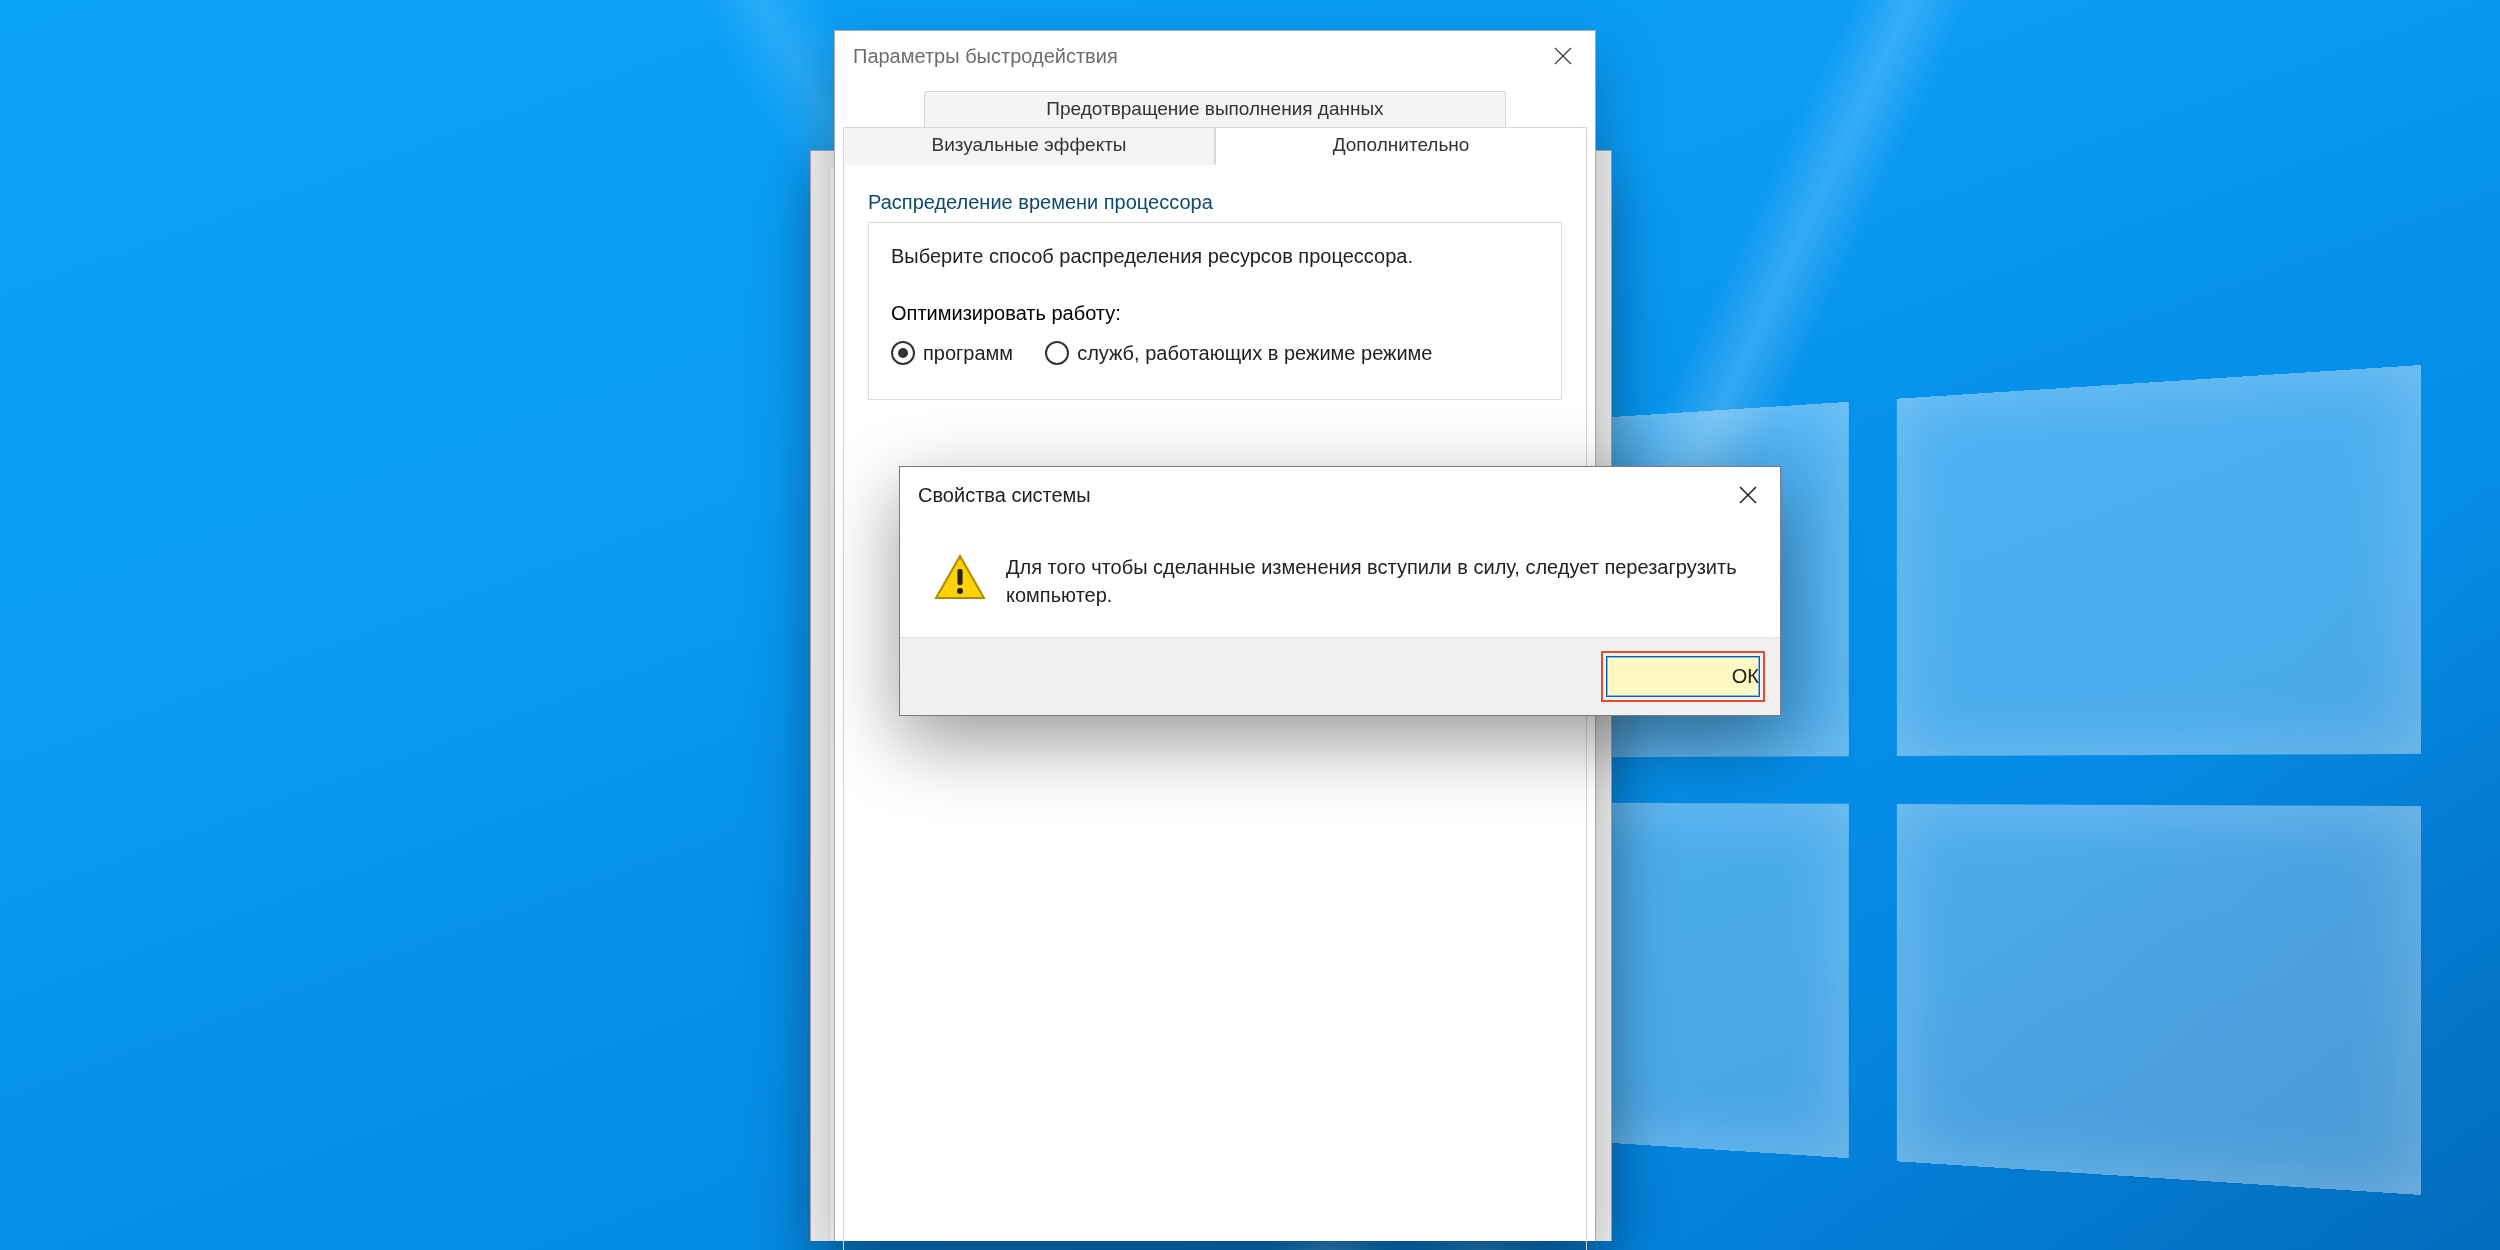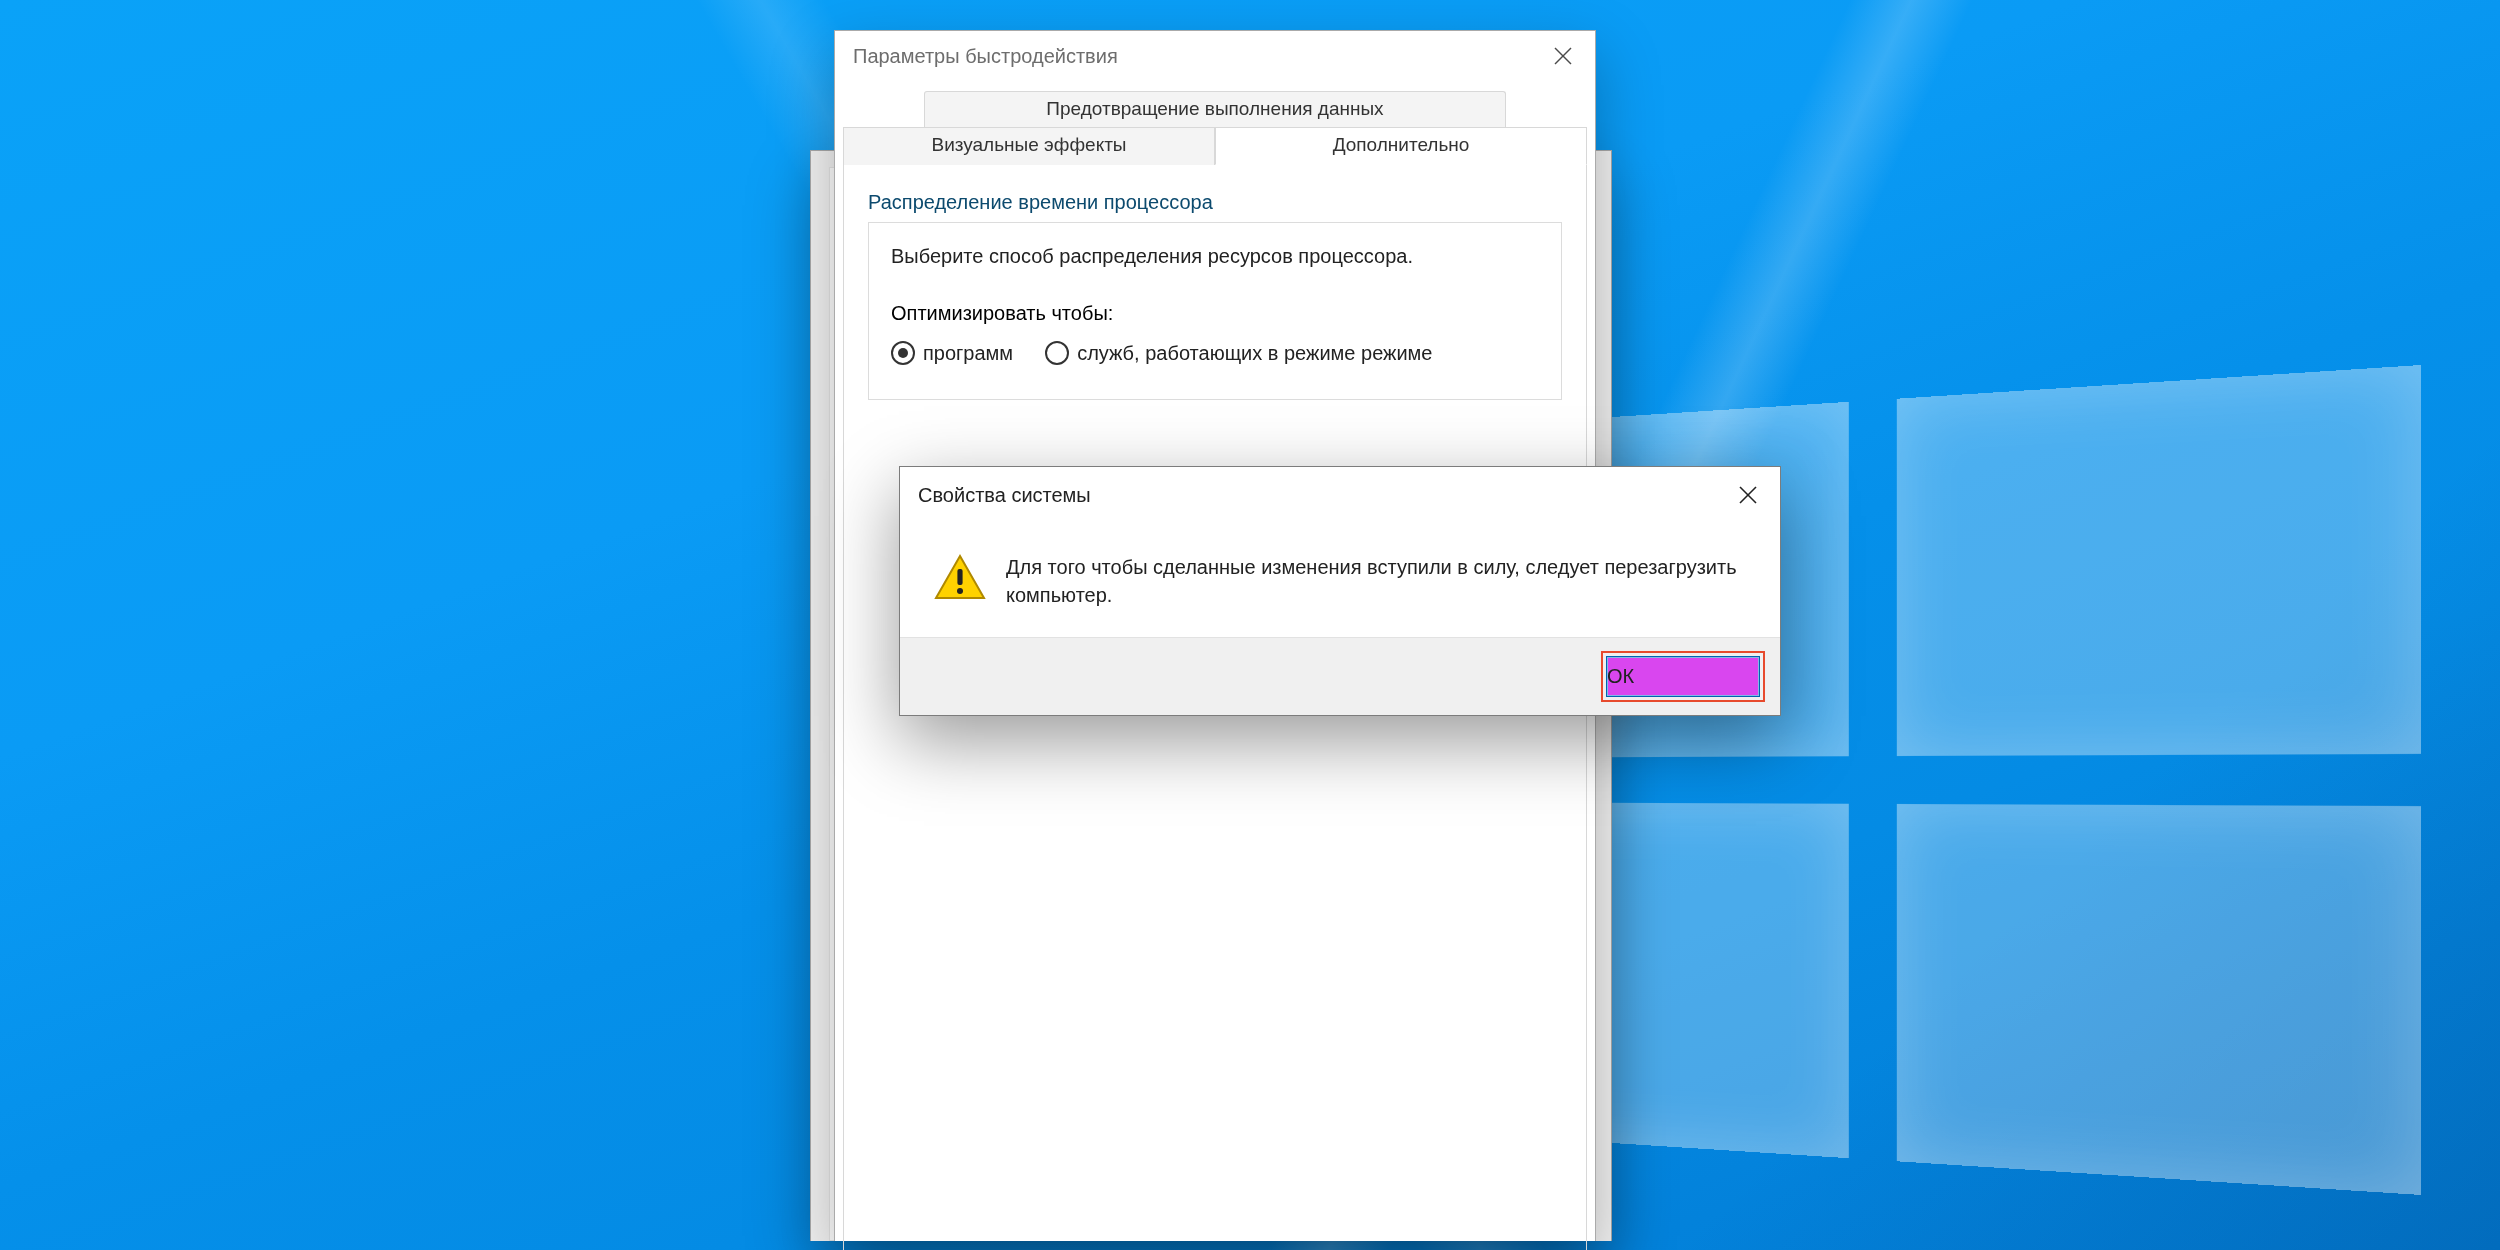--- a/index.html
+++ b/index.html
@@ -207,22 +207,22 @@
   .dialog-buttons {
     background: #f0f0f0;
     padding: 18px 20px;
     display: flex;
     justify-content: flex-end;
     border-top: 1px solid #e2e2e2;
   }
   .btn-ok {
     min-width: 152px;
     padding: 8px 0;
-    text-align: left;
-    background: #d946ef;
+    text-align: right;
+    background: #fef9c3;
     color: #222;
     border: 1px solid #0063b1;
     outline: 2px solid #e74a2d;
     outline-offset: 3px;
     box-shadow: inset 0 0 0 1px #80b8e8;
     cursor: pointer;
     font-size: 20px;
   }
 </style>
 </head>
@@ -258,21 +258,21 @@
     </div>
     <div class="tabrow row2">
       <div class="tab">Визуальные эффекты</div>
       <div class="tab active">Дополнительно</div>
     </div>
 
     <div class="tabpage">
       <div class="group-title">Распределение времени процессора</div>
       <div class="groupbox">
         <p>Выберите способ распределения ресурсов процессора.</p>
-        <div class="opt-label">Оптимизировать чтобы:</div>
+        <div class="opt-label">Оптимизировать работу:</div>
         <div class="radio-row">
           <label class="radio checked">
             <span class="radio-ring"></span>
             <span>программ</span>
           </label>
           <label class="radio">
             <span class="radio-ring"></span>
             <span>служб, работающих в режиме режиме</span>
           </label>
         </div>

